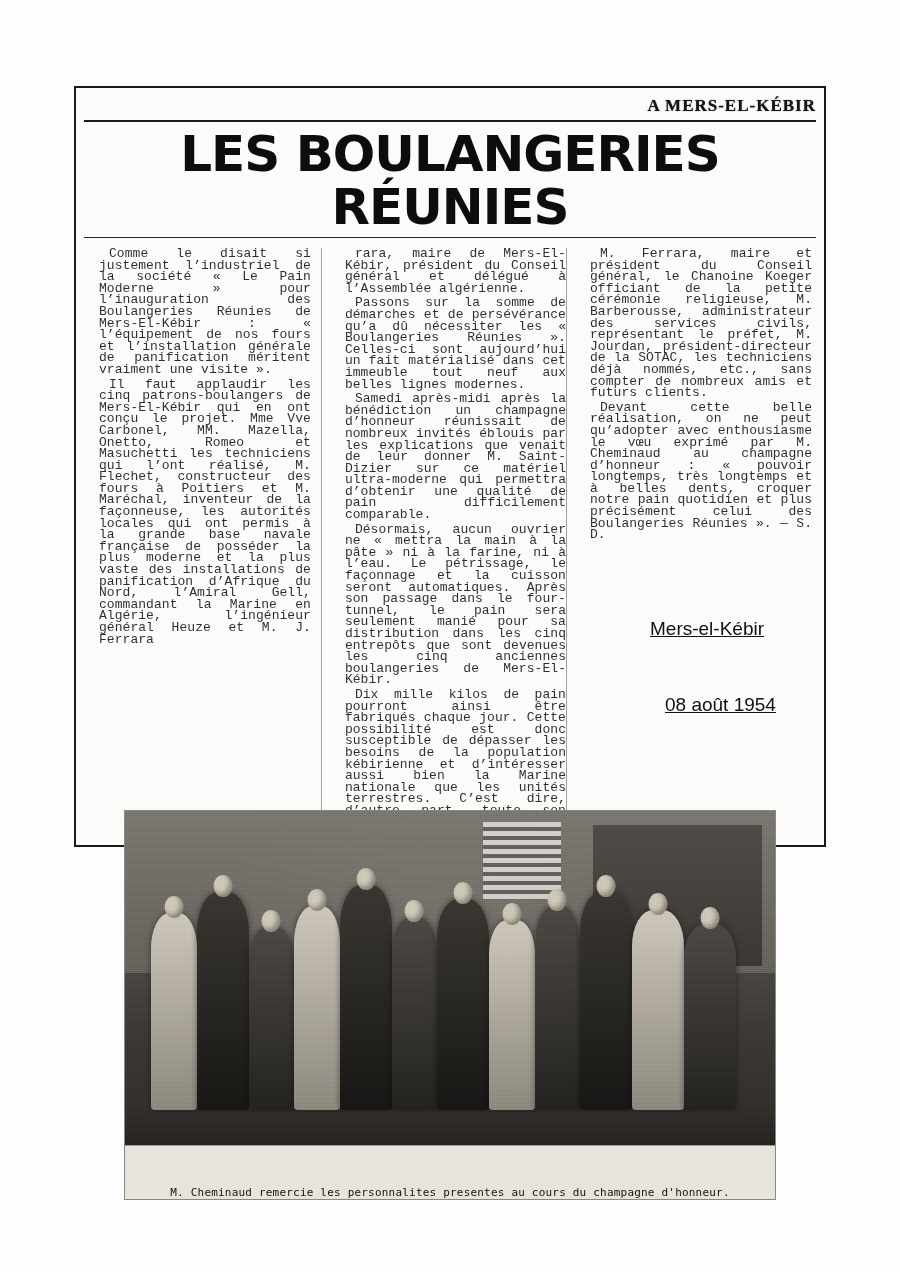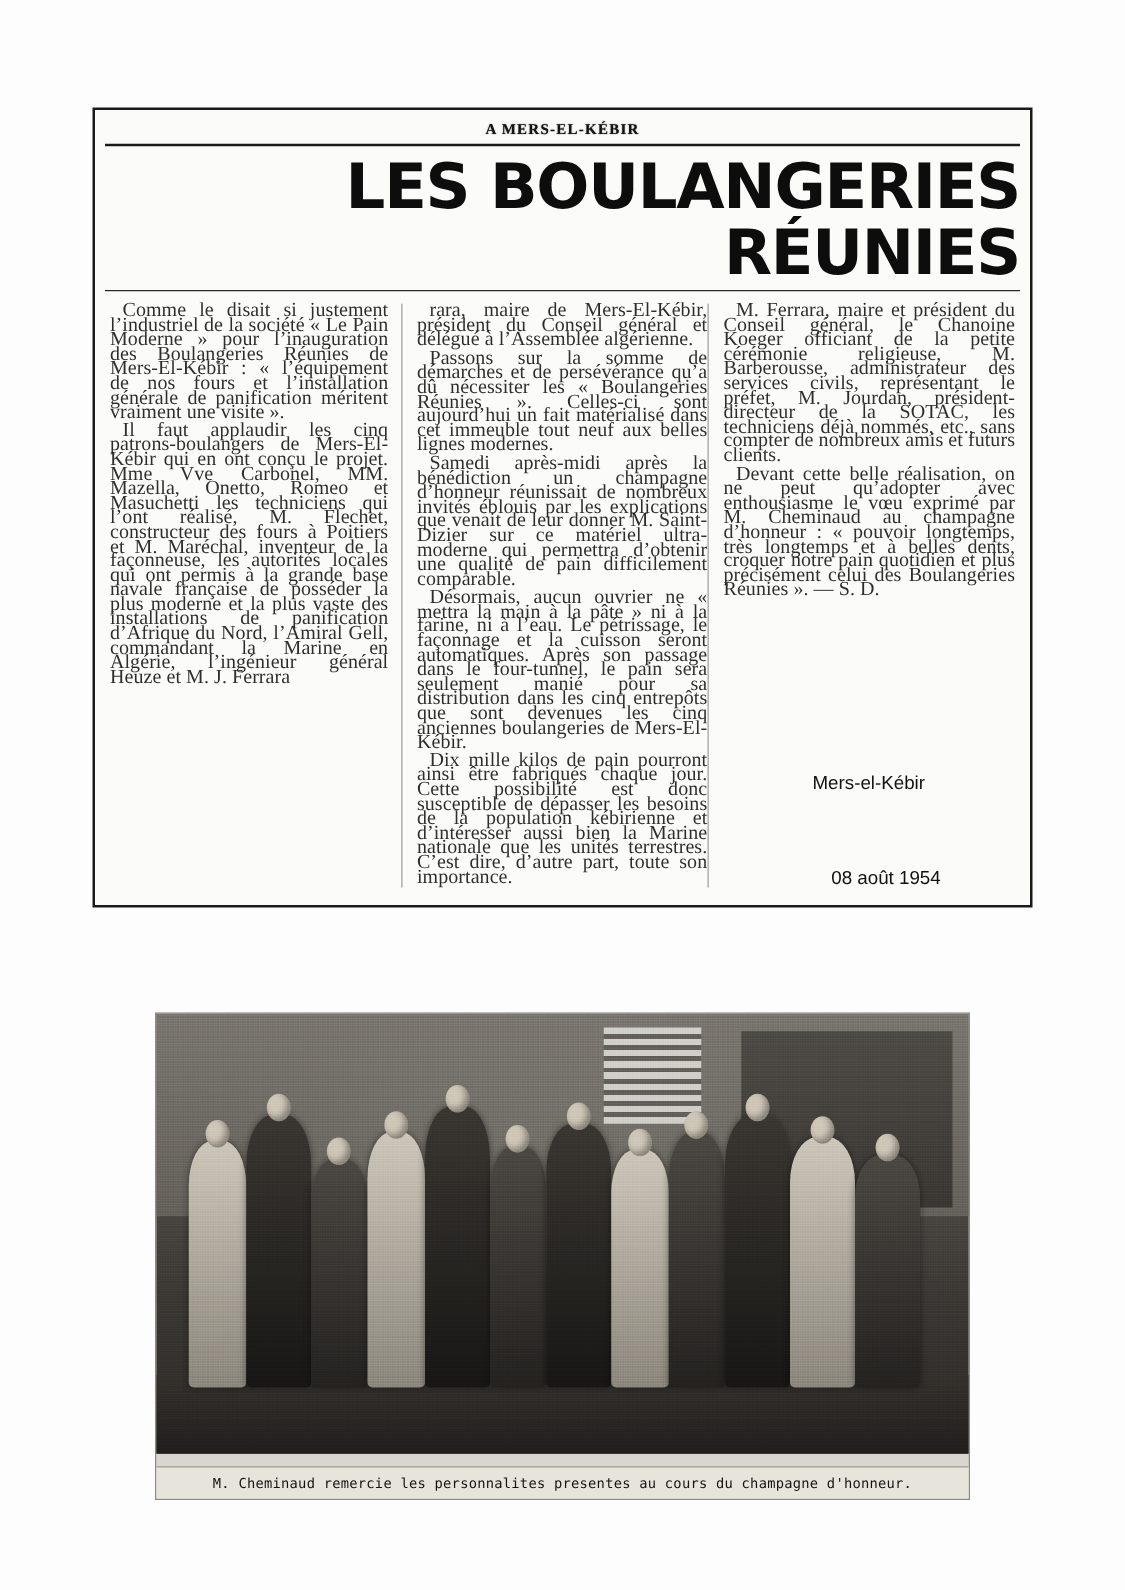--- a/index.html
+++ b/index.html
@@ -26,36 +26,36 @@
     position: absolute;
     left: 74px;
     top: 86px;
     width: 752px;
     border: 2px solid #1a1a1a;
     background: #fbfbf9;
     box-sizing: border-box;
     padding: 6px 8px 10px 8px;
   }
   .kicker {
-    text-align: center;
+    text-align: right;
     font-family: "Liberation Serif", serif;
     font-weight: bold;
-    font-size: 12px;
+    font-size: 17px;
     letter-spacing: 1px;
     color: #141414;
     margin: 2px 0 4px 0;
     text-shadow: 0 0 1px #444;
   }
   .rule {
     border: none;
     border-top: 2px solid #1a1a1a;
     margin: 3px 0 6px 0;
   }
   .headline1, .headline2 {
-    text-align: right;
+    text-align: center;
     font-family: "DejaVu Sans", sans-serif;
     font-weight: bold;
     color: #0d0d0d;
     line-height: 1.05;
     letter-spacing: -1px;
   }
   .headline1 {
     font-size: 50px;
     margin: 6px 0 2px 0;
   }
@@ -70,44 +70,46 @@
   }
 
   .columns {
     display: flex;
     gap: 12px;
     padding: 2px 4px 4px 4px;
   }
   .col {
     width: 33.33%;
     box-sizing: border-box;
-    font-family: Liberation Serif, serif;
-    font-size: 16px;
+    font-family: Liberation Mono, monospace;
+    font-size: 13px;
     line-height: 11.6px;
     text-align: justify;
     color: #1c1c1c;
     letter-spacing: 0.05px;
+    margin-left: 11px;
   }
   .col.c1 { border-right: 1px solid #999; padding-right: 10px; }
   .col.c2 { border-right: 1px solid #999; }
   .col p {
     margin: 0 0 3px 0;
     text-indent: 10px;
   }
   .blurry {
     filter: blur(0.25px);
     opacity: 0.92;
   }
 
   
   .annotation {
     position: absolute;
     font-family: "Liberation Sans", sans-serif;
     color: #111;
-    font-size: 15px;
+    font-size: 19px;
+    text-decoration: underline;
   }
   .ann-place { left: 650px; top: 618px; }
   .ann-date  { left: 665px; top: 694px; }
 
   
   .photo-wrap {
     position: absolute;
     left: 124px;
     top: 810px;
     width: 652px;
@@ -178,25 +180,25 @@
     background: #cfc7b8;
     box-shadow: inset -3px -3px 5px rgba(0,0,0,0.35);
   }
   .figure.light { background: linear-gradient(180deg, #cdc7bb 0%, #8d887e 100%); }
   .figure.dark  { background: linear-gradient(180deg, #3a3732 0%, #171614 100%); }
 
   .caption-bar {
     position: absolute;
     left: 0; bottom: 0;
     width: 100%;
-    height: 26px;
+    height: 54px;
     background: #e7e4dc;
     border-top: 1px solid #9a978f;
     display: flex;
-    align-items: center;
+    align-items: flex-end;
     justify-content: center;
     box-sizing: border-box;
   }
   .caption-text {
     font-family: "DejaVu Sans Mono", monospace;
     font-size: 11px;
     color: #15140f;
     letter-spacing: 0.2px;
     text-align: center;
   }

